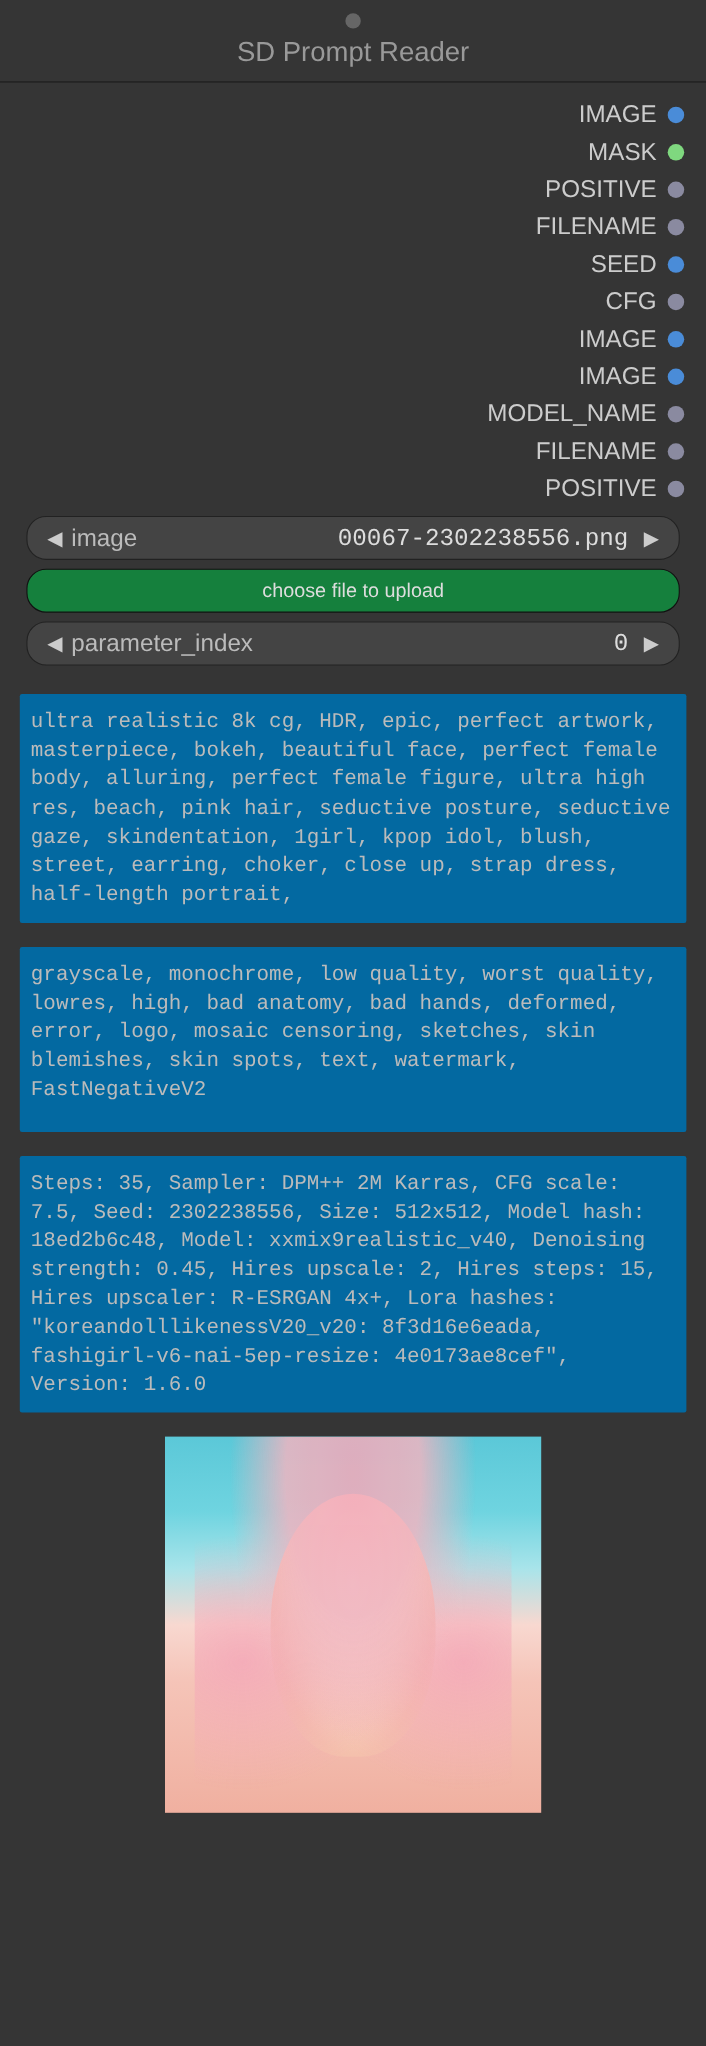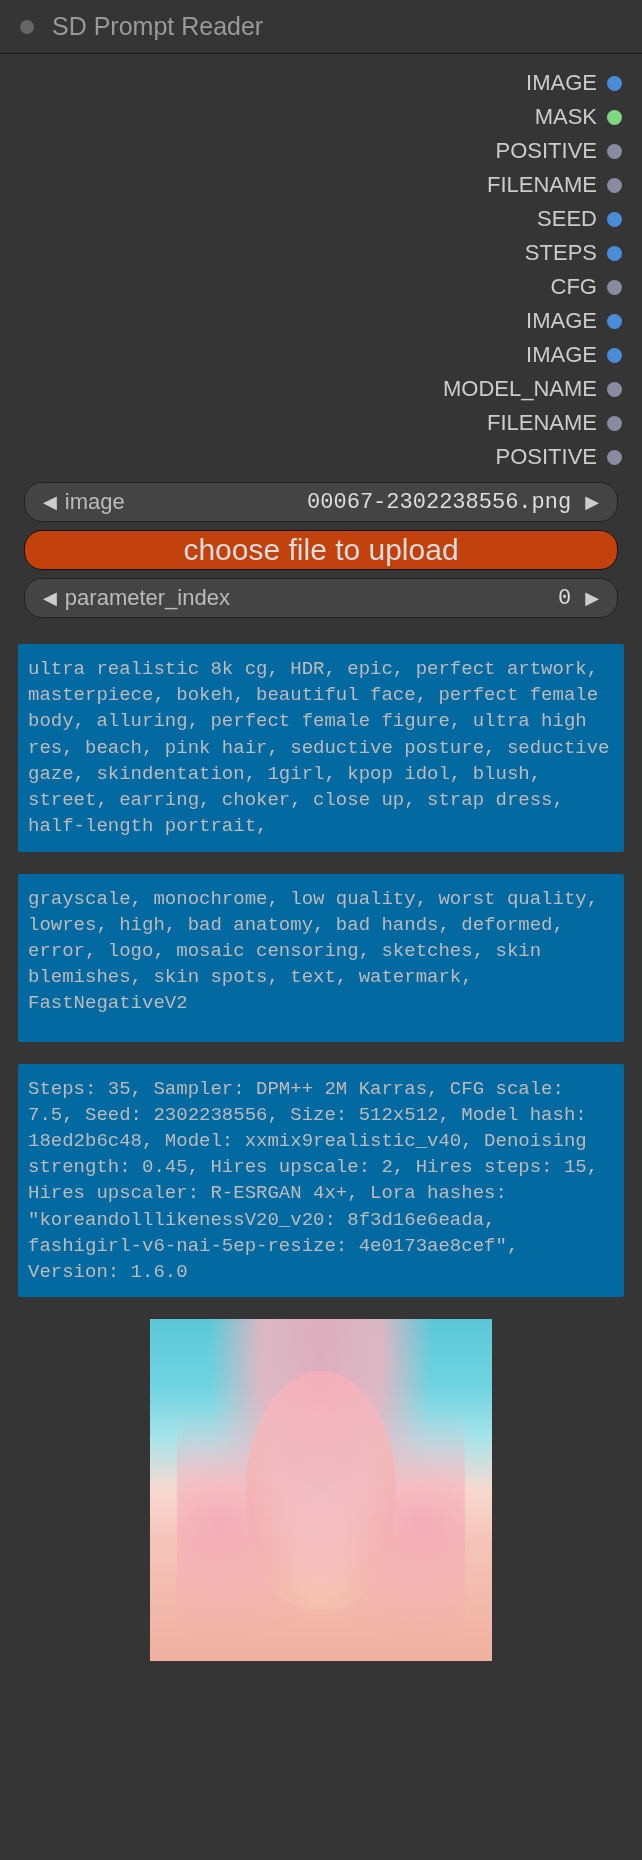--- a/index.html
+++ b/index.html
@@ -13,21 +13,22 @@
       color: #bbb;
       width: 642px;
       height: 1860px;
       overflow: hidden;
     }
     .header {
       padding: 12px 20px;
       border-bottom: 1px solid #1a1a1a;
       display: flex;
       align-items: center;
-      gap: 18px;
+      gap: 7px;
+      flex-direction: column;
     }
     .header-dot {
       width: 14px;
       height: 14px;
       border-radius: 50%;
       background: #666;
     }
     .header-title {
       font-size: 25px;
       font-weight: 400;
@@ -85,26 +86,26 @@
     }
     .control-value {
       flex: 1;
       text-align: right;
       font-size: 22px;
       color: #ddd;
       margin-right: 10px;
       font-family: Liberation Mono, monospace;
     }
     .upload-btn {
-      background: #c2410c;
+      background: #15803d;
       border: 1px solid #111;
       border-radius: 18px;
       text-align: center;
       padding: 6px;
-      font-size: 30px;
+      font-size: 18px;
       color: #ddd;
       margin-bottom: 8px;
       cursor: pointer;
       height: 40px;
       display: flex;
       align-items: center;
       justify-content: center;
     }
     .textblock {
       background: #0369a1;
@@ -174,24 +175,20 @@
     </div>
     <div class="output-row">
       <span class="output-label">FILENAME</span>
       <span class="output-dot dot-gray"></span>
     </div>
     <div class="output-row">
       <span class="output-label">SEED</span>
       <span class="output-dot dot-blue"></span>
     </div>
     <div class="output-row">
-      <span class="output-label">STEPS</span>
-      <span class="output-dot dot-blue"></span>
-    </div>
-    <div class="output-row">
       <span class="output-label">CFG</span>
       <span class="output-dot dot-gray"></span>
     </div>
     <div class="output-row">
       <span class="output-label">IMAGE</span>
       <span class="output-dot dot-blue"></span>
     </div>
     <div class="output-row">
       <span class="output-label">IMAGE</span>
       <span class="output-dot dot-blue"></span>

